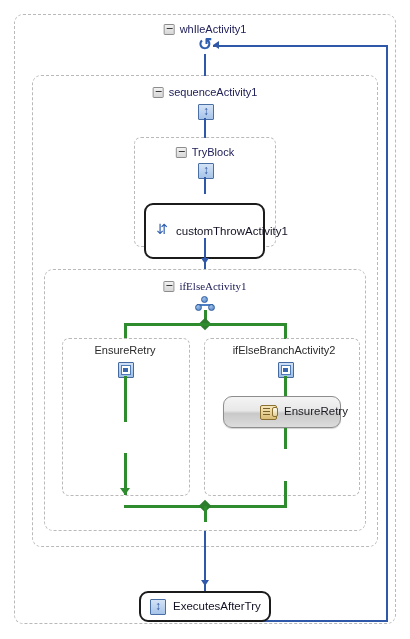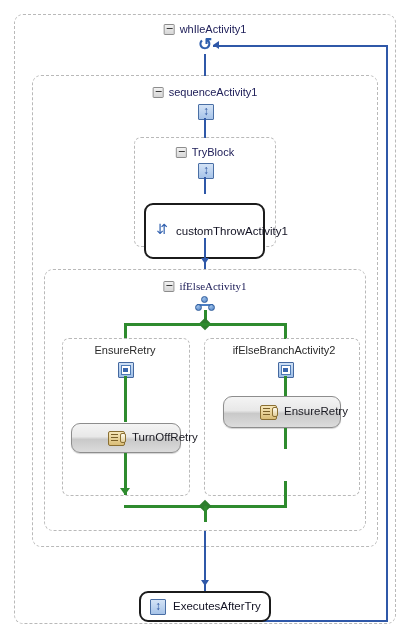--- a/index.html
+++ b/index.html
@@ -360,24 +360,20 @@
   <div class="vline green" style="left:284px; top:323px; height:16px;"></div>
 
   <div class="container tight" style="left:62px; top:338px; width:128px; height:158px;"></div>
 
   <div class="caption plain" style="left:125px; top:344px;">
     <span>EnsureRetry</span>
   </div>
   <div class="wficon icon-branch" style="position:absolute; left:118px; top:362px;"></div>
   <div class="vline green" style="left:124px; top:376px; height:46px;"></div>
 
-  <div class="node grey" style="left:71px; top:423px; width:110px; height:30px;">
-    <span class="icon-code"></span>
-    <span class="lbl">TurnOffRetry</span>
-  </div>
 
   <div class="vline green" style="left:124px; top:453px; height:42px;"></div>
   <div class="arrow-down green" style="left:125px; top:488px;"></div>
 
   <div class="container tight" style="left:204px; top:338px; width:156px; height:158px;"></div>
 
   <div class="caption plain" style="left:284px; top:344px;">
     <span>ifElseBranchActivity2</span>
   </div>
   <div class="wficon icon-branch" style="position:absolute; left:278px; top:362px;"></div>

